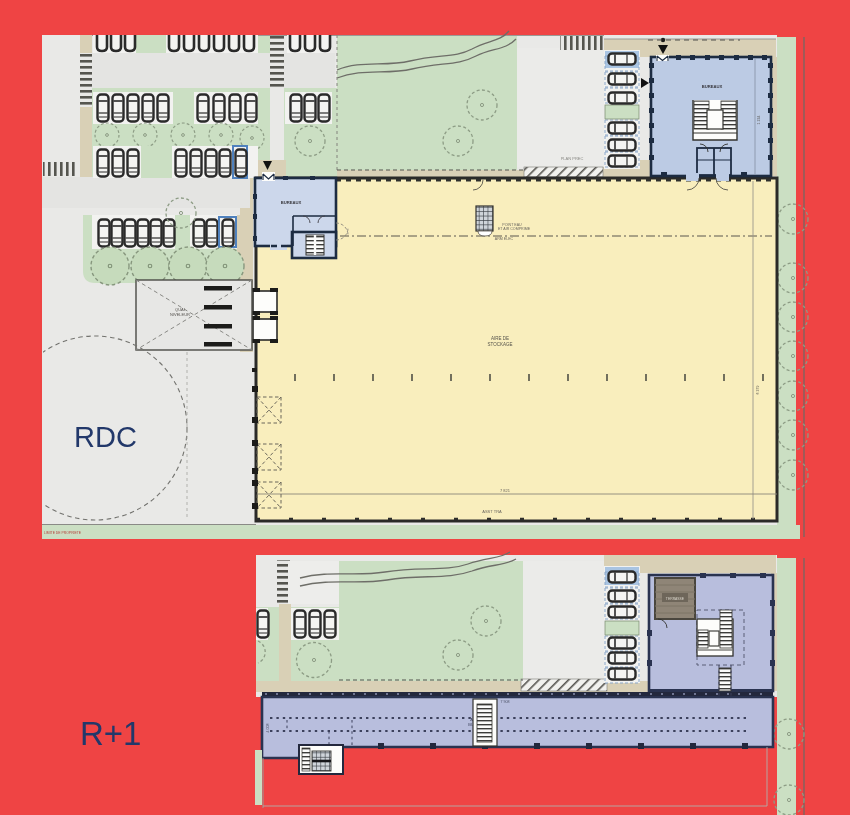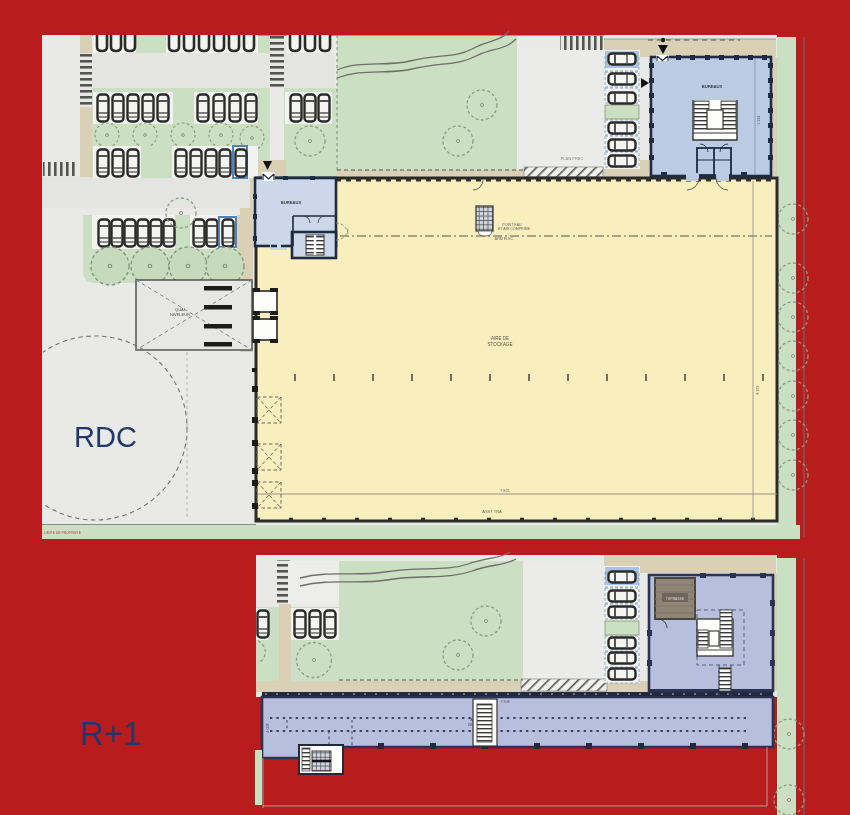--- a/index.html
+++ b/index.html
@@ -1,17 +1,17 @@
 <!DOCTYPE html>
 <html><head>
 <meta charset="utf-8">
 <style>
   html,body{margin:0;padding:0;background:#ffffff;}
   body{font-family:"Liberation Sans", sans-serif;}
-  #page{position:relative;width:850px;height:815px;background:#b91c1c;overflow:hidden;}
+  #page{position:relative;width:850px;height:815px;background:#ef4444;overflow:hidden;}
   svg{filter:blur(0.32px);}
 </style>
 </head>
 <body>
 <div id="page">
 <svg width="850" height="815" viewBox="0 0 850 815" xmlns="http://www.w3.org/2000/svg">
 <defs>
 
   <g id="car">
     <rect x="1.5" y="1.5" width="11" height="27" rx="3.5" fill="#f4f4f2" stroke="#2a2a2a" stroke-width="2.4"></rect>

